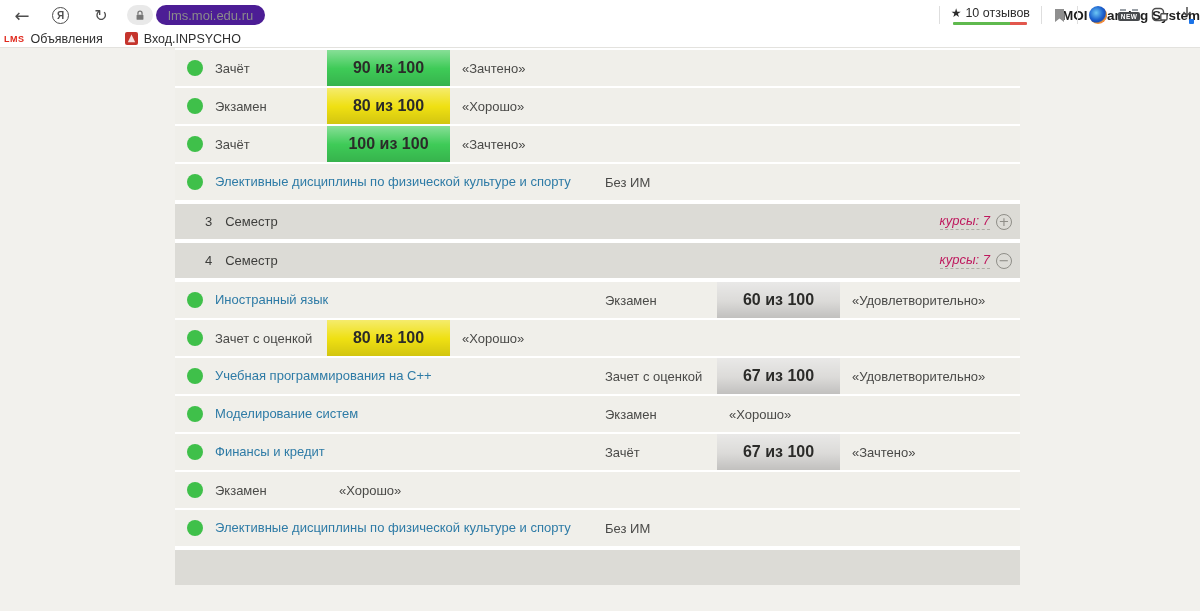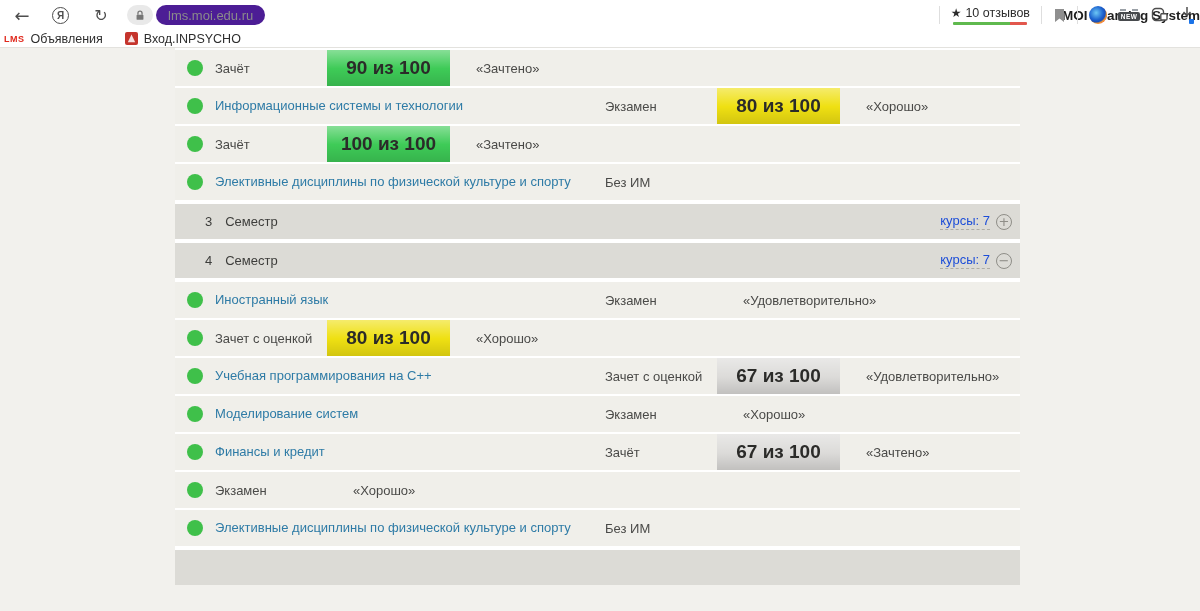--- a/index.html
+++ b/index.html
@@ -42,29 +42,29 @@
   
   .content { padding-left:175px; }
   #grade-table { width:845px; background:#fff; padding-top:2px; }
   .row { display:flex; align-items:center; min-height:36px; background:var(--row_bg,#f0efea); margin-bottom:2px; }
   .col-dot { width:40px; display:flex; justify-content:center; align-self:stretch; align-items:center; }
   .dot { width:16px; height:16px; border-radius:50%; background:#3fc04a; }
   .col-name { width:390px; padding:8px 20px 8px 0; line-height:1.45; }
   .col-name a { color:var(--link,#2e7ba6); text-decoration:none; cursor:pointer; }
   .col-type { width:112px; color:#4a4a48; }
   .col-score { width:123px; align-self:stretch; display:flex; align-items:center; justify-content:center;
-               font-weight:600; color:#2b2b29; font-size:19px; }
+               font-weight:600; color:#2b2b29; font-size:16px; }
   .col-score.filled { background:linear-gradient(180deg, rgba(255,255,255,.38), rgba(255,255,255,0) 52%, rgba(0,0,0,.12)), var(--c,#ddd); }
-  .col-grade { flex:1; padding-left:26px; white-space:nowrap; color:#4a4a48; }
+  .col-grade { flex:1; padding-left:12px; white-space:nowrap; color:#4a4a48; }
 
   .sem-row { display:flex; align-items:center; height:35px; background:var(--semester_row_bg,#dcdbd6);
              margin:4px 0; padding:0 8px 0 30px; color:#3d3d3b; }
   .sem-num { margin-right:13px; }
   .sem-right { margin-left:auto; display:flex; align-items:center; gap:6px; }
-  .courses-link { color:#1d4ed8; border-bottom:1px dashed #aeada6; cursor:pointer; line-height:1.25; }
+  .courses-link { color:#be185d; border-bottom:1px dashed #aeada6; cursor:pointer; line-height:1.25;font-style:italic; }
   .toggle-circle { width:16px; height:16px; border:1px solid #8f8e88; border-radius:50%; color:#8f8e88;
                    display:inline-flex; align-items:center; justify-content:center; font-size:13px; line-height:1;
                    cursor:pointer; font-family:"DejaVu Sans", sans-serif; padding-bottom:1px; }
 </style>
 </head>
 <body>
 
 <div class="toolbar">
   <span class="tb-btn back">←</span>
   <span class="ya-circle">Я</span>
@@ -140,23 +140,20 @@
       <span class="dot"></span>
     </span>
     <span class="col-type">Зачёт</span>
     <span class="col-score filled" style="--c: #3ecb57;">90 из 100</span>
     <span class="col-grade">«Зачтено»</span>
   </div>
       <div class="row">
     <span class="col-dot">
       <span class="dot"></span>
     </span>
-    <span class="col-name">
-      <a>Информационные системы и технологии</a>
-    </span>
     <span class="col-type">Экзамен</span>
     <span class="col-score filled" style="--c: #efe012;">80 из 100</span>
     <span class="col-grade">«Хорошо»</span>
   </div>
       <div class="row">
     <span class="col-dot">
       <span class="dot"></span>
     </span>
     <span class="col-type">Зачёт</span>
     <span class="col-score filled" style="--c: #3ecb57;">100 из 100</span>
@@ -190,20 +187,21 @@
     </span>
   </div>
       <div class="row">
     <span class="col-dot">
       <span class="dot"></span>
     </span>
     <span class="col-name">
       <a>Иностранный язык</a>
     </span>
     <span class="col-type">Экзамен</span>
+    <span class="col-score filled" style="--c: #dcdbd9;">60 из 100</span>
     <span class="col-grade">«Удовлетворительно»</span>
   </div>
       <div class="row">
     <span class="col-dot">
       <span class="dot"></span>
     </span>
     <span class="col-type">Зачет с оценкой</span>
     <span class="col-score filled" style="--c: #efe012;">80 из 100</span>
     <span class="col-grade">«Хорошо»</span>
   </div>

